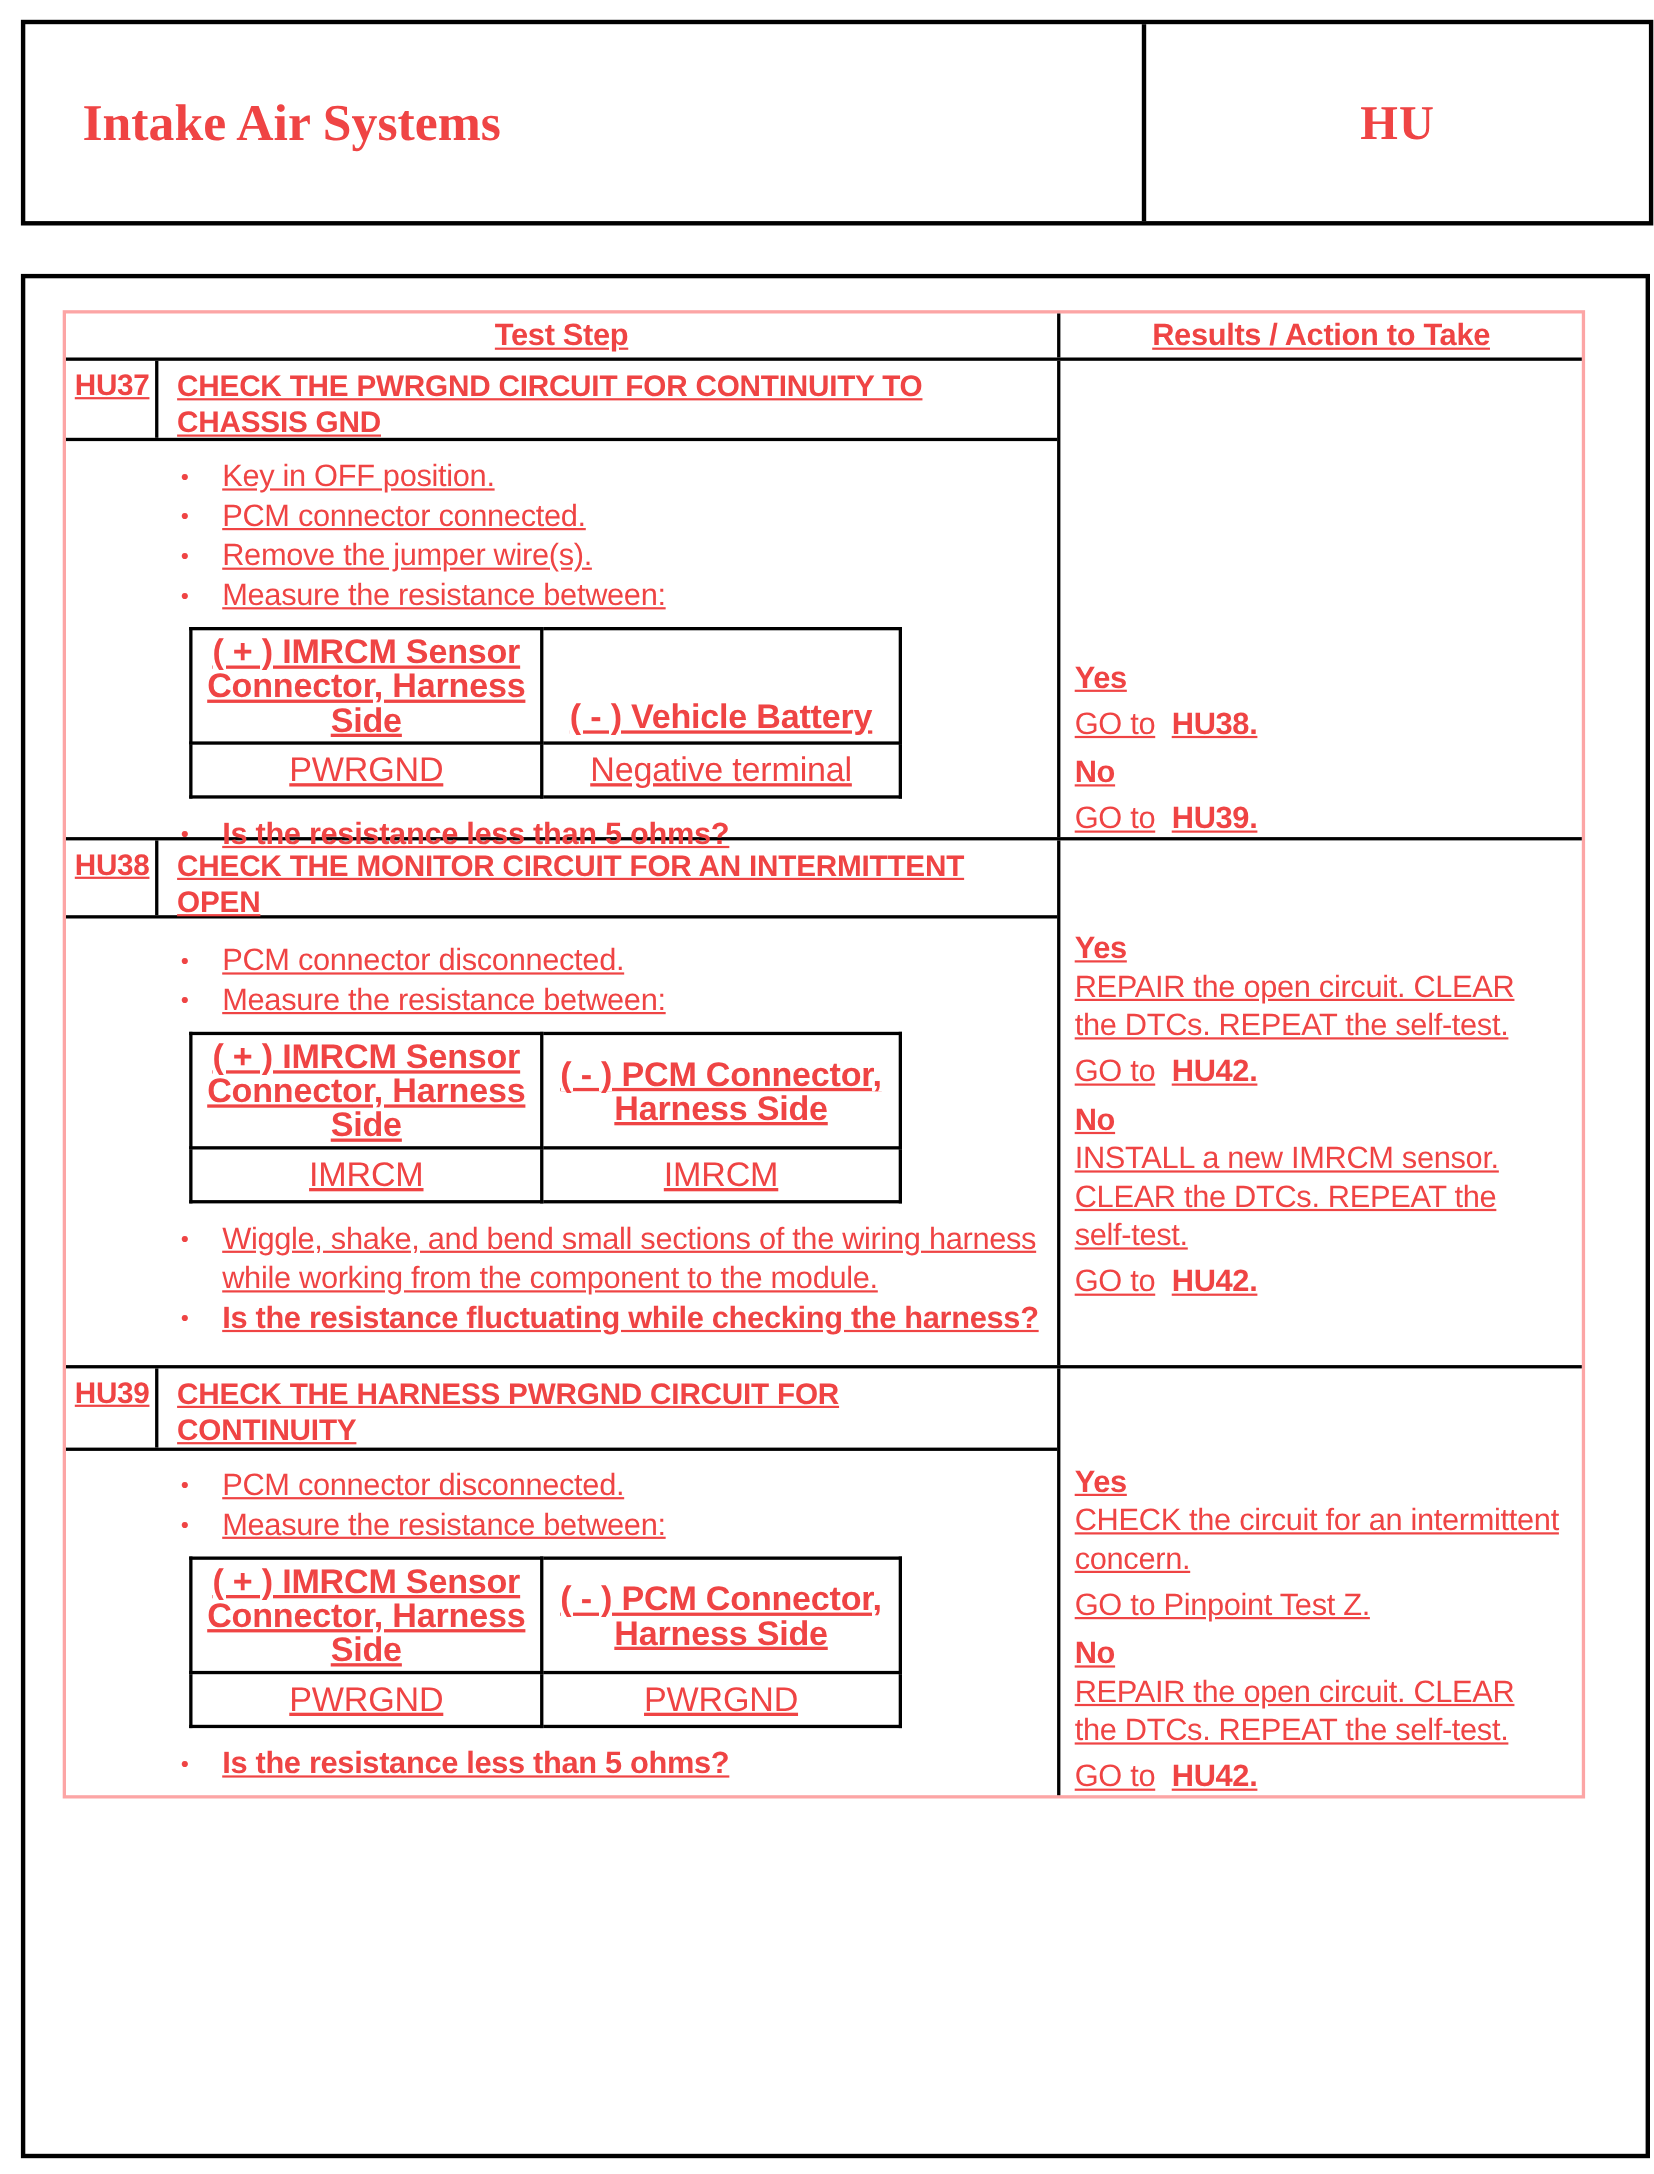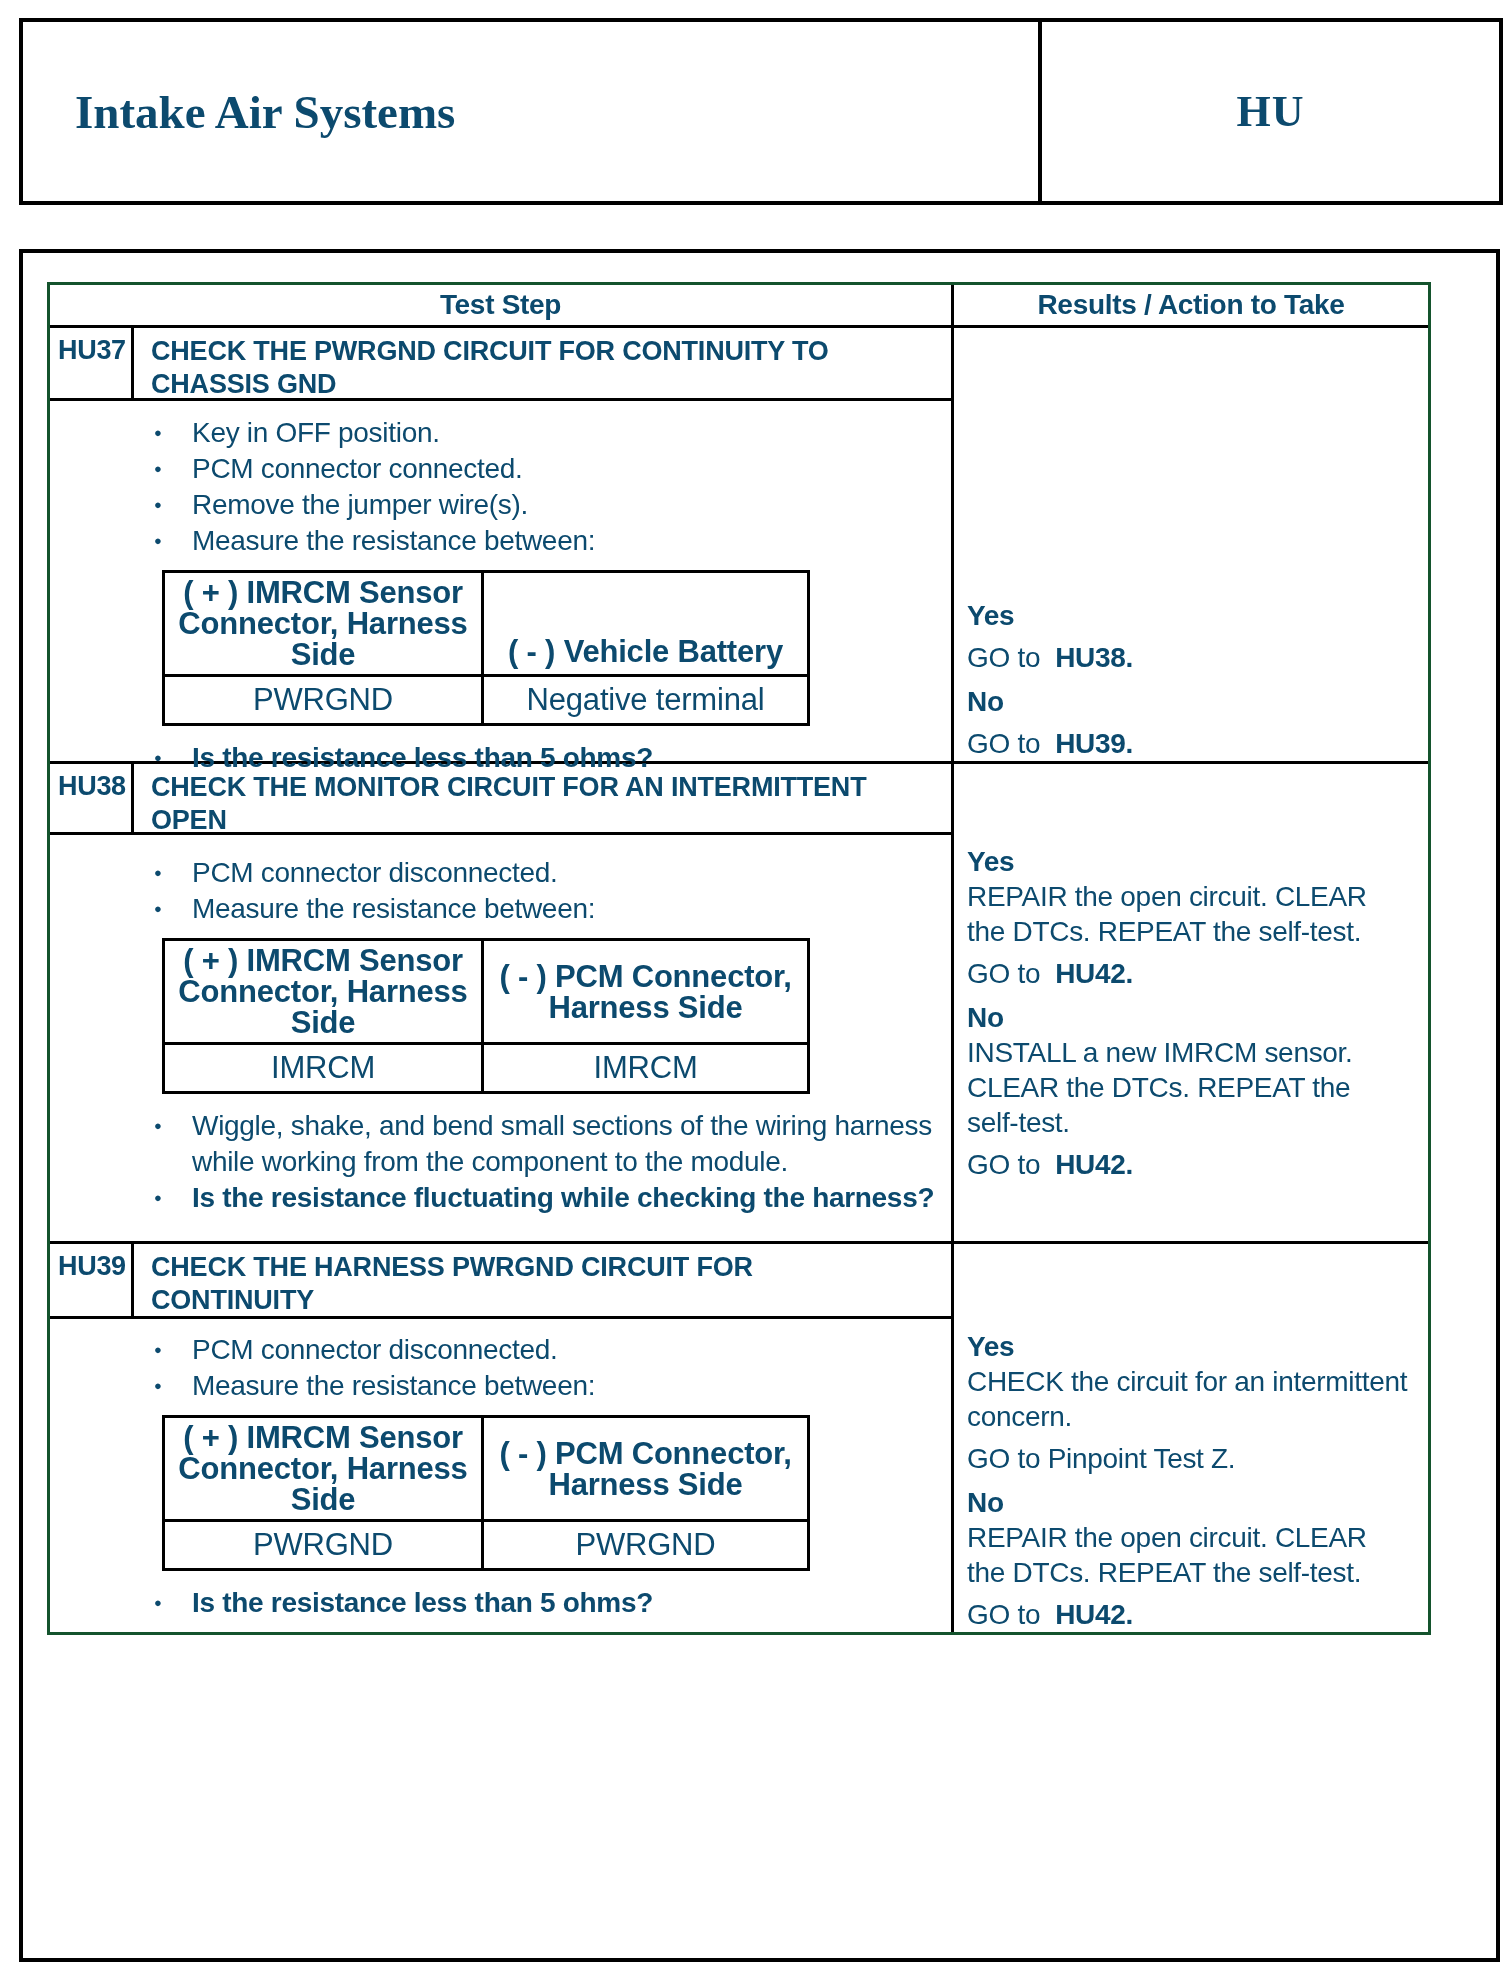--- a/index.html
+++ b/index.html
@@ -1,29 +1,29 @@
 <!DOCTYPE html>
 <html><head>
 <meta charset="utf-8">
 <style>
   html,body{margin:0;padding:0;background:#fff;}
-  .page{position:relative;width:1280px;height:1976px;background:#fff;color:#0c4a6e;
+  .page{position:relative;width:1280px;height:1976px;background:#fff;color:#ef4444;
         font-family:"Liberation Sans",sans-serif;letter-spacing:-0.3px;}
   
   .header-box{position:absolute;left:19px;top:18px;width:1476px;height:179px;
               border:4px solid #000;display:flex;}
   .header-left{flex:0 0 1015px;display:flex;align-items:center;border-right:4px solid #000;}
   .header-right{flex:1;display:flex;align-items:center;justify-content:center;}
   .header-title{font-family:"Liberation Serif",serif;font-weight:700;font-size:47px;
                 letter-spacing:0;padding-left:52px;}
   .header-code{font-family:"Liberation Serif",serif;font-weight:700;font-size:44px;letter-spacing:1px;}
   
   .main-box{position:absolute;left:19px;top:249px;width:1473px;height:1705px;border:4px solid #000;}
   
-  .test-table{position:absolute;left:24px;top:29px;width:1378px;border:3px solid #14532d;background:#fff;}
+  .test-table{position:absolute;left:34px;top:29px;width:1378px;border:3px solid #fca5a5;background:#fff;text-decoration:underline;}
   .trow{display:grid;grid-template-columns:904px 1fr;}
   .trow + .trow{border-top:3px solid #000;}
   .thead-row{height:40px;}
   .thead-cell{display:flex;align-items:center;justify-content:center;
               font-weight:700;font-size:28px;}
   .thead-cell.left{border-right:3px solid #000;}
   .left-col{border-right:3px solid #000;}
   .title-bar{display:flex;border-bottom:3px solid #000;}
   .hu-label{flex:0 0 84px;border-right:3px solid #000;font-weight:700;font-size:27px;
             padding:7px 0 0 8px;box-sizing:border-box;}

